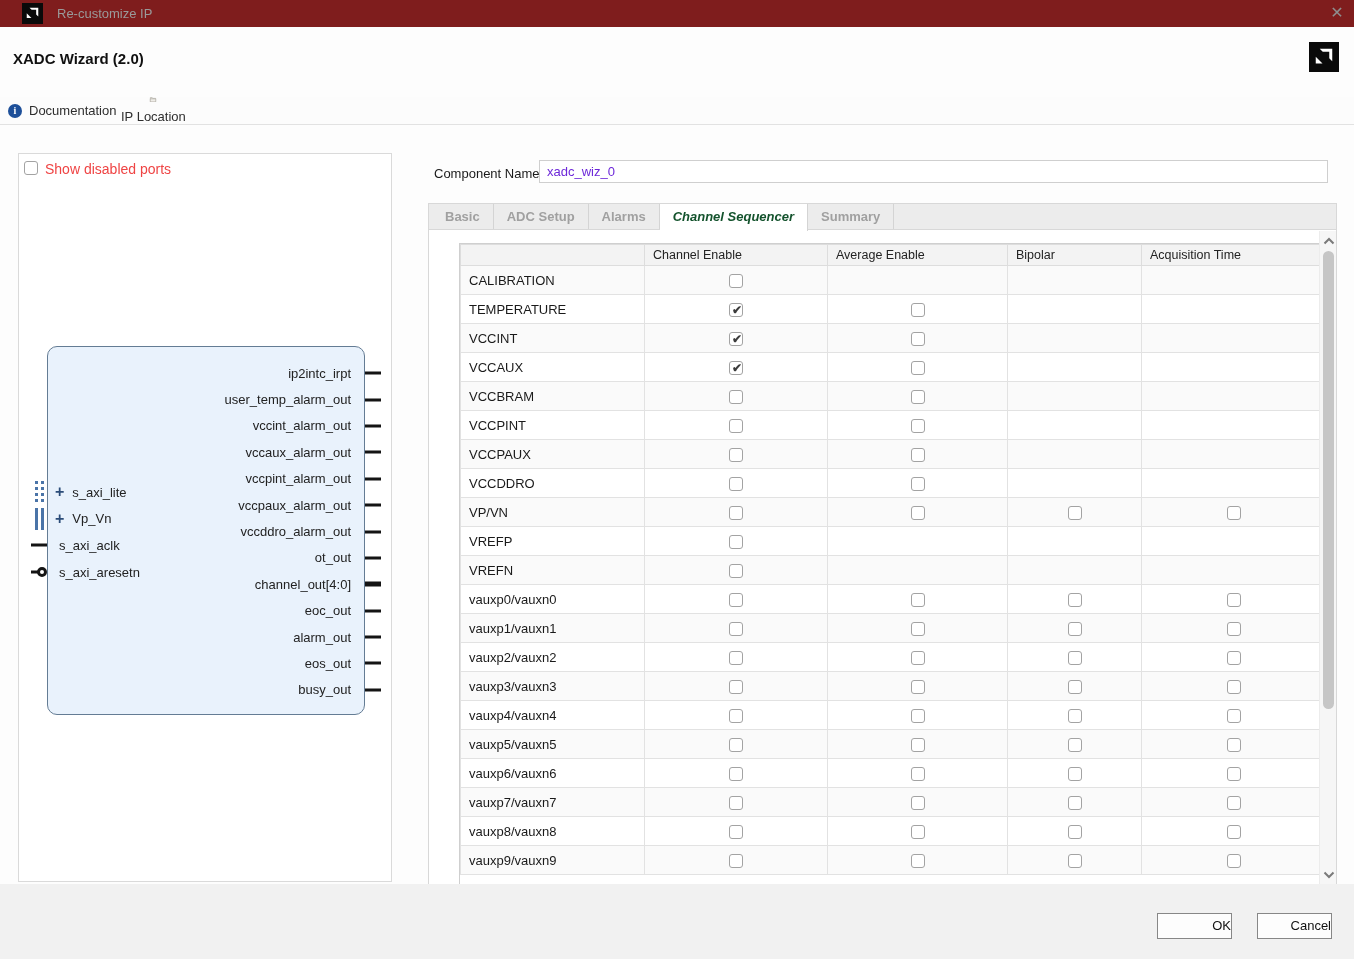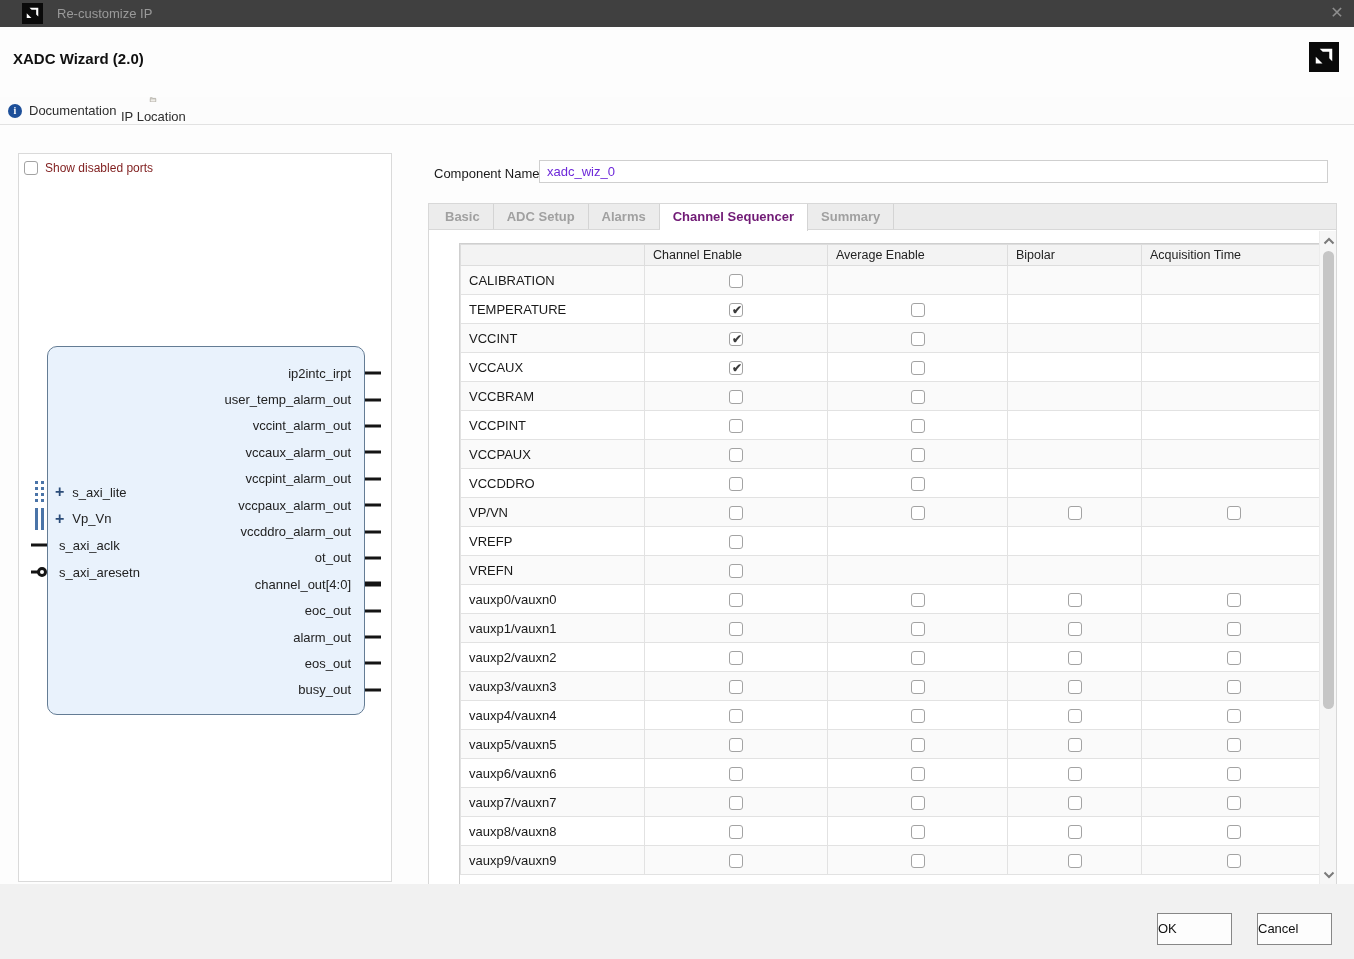--- a/index.html
+++ b/index.html
@@ -5,38 +5,38 @@
   * { box-sizing: border-box; margin: 0; padding: 0; }
   html,body { width:1354px; height:959px; }
   body {
     position: relative;
     font-family: "Liberation Sans", sans-serif;
     background: #fdfdfd;
     overflow: hidden;
     color: #1a1a1a;
   }
   
-  .titlebar { position:absolute; left:0; top:0; width:1354px; height:27px; background:#404040; }
+  .titlebar { position:absolute; left:0; top:0; width:1354px; height:27px; background:#7f1d1d; }
   .titlebar-logo { position:absolute; left:22px; top:3px; width:21px; height:21px; }
   .titlebar-title { position:absolute; left:57px; top:6px; font-size:13px; color:#9a9a9a; }
   .titlebar-close { position:absolute; right:6px; top:2px; width:22px; height:22px; text-align:center;
                     font-size:16px; line-height:22px; color:#8e8e8e; cursor:pointer; }
   
   .wizard-title { position:absolute; left:13px; top:50px; font-size:15px; font-weight:bold; color:#101010; }
   .header-logo { position:absolute; left:1309px; top:42px; width:30px; height:30px; }
   
   .toolbar { position:absolute; left:0; top:97px; width:1354px; height:28px; border-bottom:1px solid #e2e2e2; background:#fcfcfc; }
   .toolbar-item { position:absolute; top:0; height:27px; display:flex; align-items:center; gap:7px; font-size:13px; color:#2e2e2e; cursor:pointer; }
   .tb-doc { left:8px; } .tb-iploc { left:121px;flex-direction:column; }
   .info-icon { width:14px; height:14px; border-radius:50%; background:#1d4f99; color:#fff; font-size:10px;
                font-weight:bold; display:flex; align-items:center; justify-content:center;
                font-family:"Liberation Serif", serif; }
   
   .left-panel { position:absolute; left:18px; top:153px; width:374px; height:729px; background:#ffffff; border:1px solid #dadada; }
-  .sdp-row { position:absolute; left:5px; top:7px; display:flex; align-items:center; gap:7px; font-size:12px; color:#7f1d1d; }
+  .sdp-row { position:absolute; left:5px; top:7px; display:flex; align-items:flex-start; gap:7px; font-size:14px; color:#ef4444; }
   
   .cb { display:inline-block; width:14px; height:14px; border:1px solid #a3a3a3; border-radius:3px;
         background:#fff; position:relative; cursor:pointer; vertical-align:middle; }
   .cb.checked::after { content:"\2714"; position:absolute; left:0px; top:-1px; width:14px; text-align:center;
                        font-size:12px; line-height:15px; color:#3c3c3c; font-weight:bold; }
   
   .ip-block { position:absolute; left:28px; top:192px; width:318px; height:369px; background:#e9f2fc;
               border:1px solid #647c94; border-radius:10px; }
   .rports { position:absolute; top:13px; left:0; right:0; }
   .rport { position:relative; height:26.4px; display:flex; align-items:center; justify-content:flex-end;
@@ -59,39 +59,39 @@
   
   .comp-label { position:absolute; left:434px; top:166px; font-size:13px; color:#1a1a1a; }
   .comp-input { position:absolute; left:539px; top:160px; width:789px; height:23px; border:1px solid #cfcfcf;
                 background:#fff; font-size:13px; padding:0 7px; color:#6d28d9; font-family:"Liberation Sans", sans-serif; }
   
   .tab-panel { position:absolute; left:428px; top:203px; width:909px; height:682px; border:1px solid #d8d8d8; background:#ffffff; }
   .tab-bar { position:absolute; left:0; top:0; width:907px; height:26px; background:#ececec;
              border-bottom:1px solid #d8d8d8; display:flex; padding-left:3px; }
   .tab { padding:0 13px; line-height:26px; font-size:13px; font-weight:bold; color:#a0a0a0;
          border-right:1px solid #d4d4d4; cursor:pointer; white-space:nowrap; }
-  .tab.active { background:#ffffff; color:#701a75; height:27px; position:relative; z-index:2; }
+  .tab.active { background:#ffffff; color:#14532d; height:27px; position:relative; z-index:2;font-style:italic; }
   
   .table-clip { position:absolute; left:14px; top:39px; width:867px; height:766px; overflow:hidden; border:1px solid #cfcfcf;margin-left:16px; }
   table.seq { border-collapse:collapse; table-layout:fixed; width:865px; }
   table.seq th { height:21px; background:#f3f3f3; border:1px solid #dddddd; font-size:12.5px; font-weight:normal;
                  text-align:left; padding:0 8px; color:#232323; }
   table.seq td { height:29px; border:1px solid #e2e2e2; font-size:13px; color:#1a1a1a; padding:0; background:#fff; }
   table.seq tbody tr:nth-child(odd) td { background:#fafafa; }
   td.rowlabel { padding:0 8px !important; }
   td.cbcell { text-align:center; }
   
   .vscroll { position:absolute; left:890px; top:27px; width:17px; height:653px; background:#f6f6f6; border-left:1px solid #ececec; }
   .scroll-btn { position:absolute; left:0; width:17px; height:15px; display:flex; align-items:center; justify-content:center; cursor:pointer; }
   .scroll-btn.up { top:2px; } .scroll-btn.down { bottom:2px; }
   .scroll-thumb { position:absolute; left:3px; top:20px; width:11px; height:458px; background:#c6c6c6; border-radius:6px; cursor:pointer; }
   
   .footer { position:absolute; left:0; top:884px; width:1354px; height:75px; background:#f1f1f1; }
-  .btn { position:absolute; top:29px; width:75px; height:32px; background:#fdfdfd; border:1px solid #878787;
-         font-size:13px; color:#111; text-align:left; line-height:24px; cursor:pointer;
+  .btn { position:absolute; top:29px; width:75px; height:26px; background:#fdfdfd; border:1px solid #878787;
+         font-size:13px; color:#111; text-align:right; line-height:24px; cursor:pointer;
          font-family:"Liberation Sans", sans-serif; }
   .btn-ok { left:1157px; } .btn-cancel { left:1257px; }
 </style>
 </head>
 <body>
 
 <div class="titlebar">
   <svg class="titlebar-logo" viewBox="0 0 24 24">
     <rect width="24" height="24" fill="#0a0a0a"></rect>
     <path d="M8.6 5.4 L18.6 5.4 L18.6 15.4 L16.2 13 L16.2 7.8 L11 7.8 Z" fill="#fff"></path>

